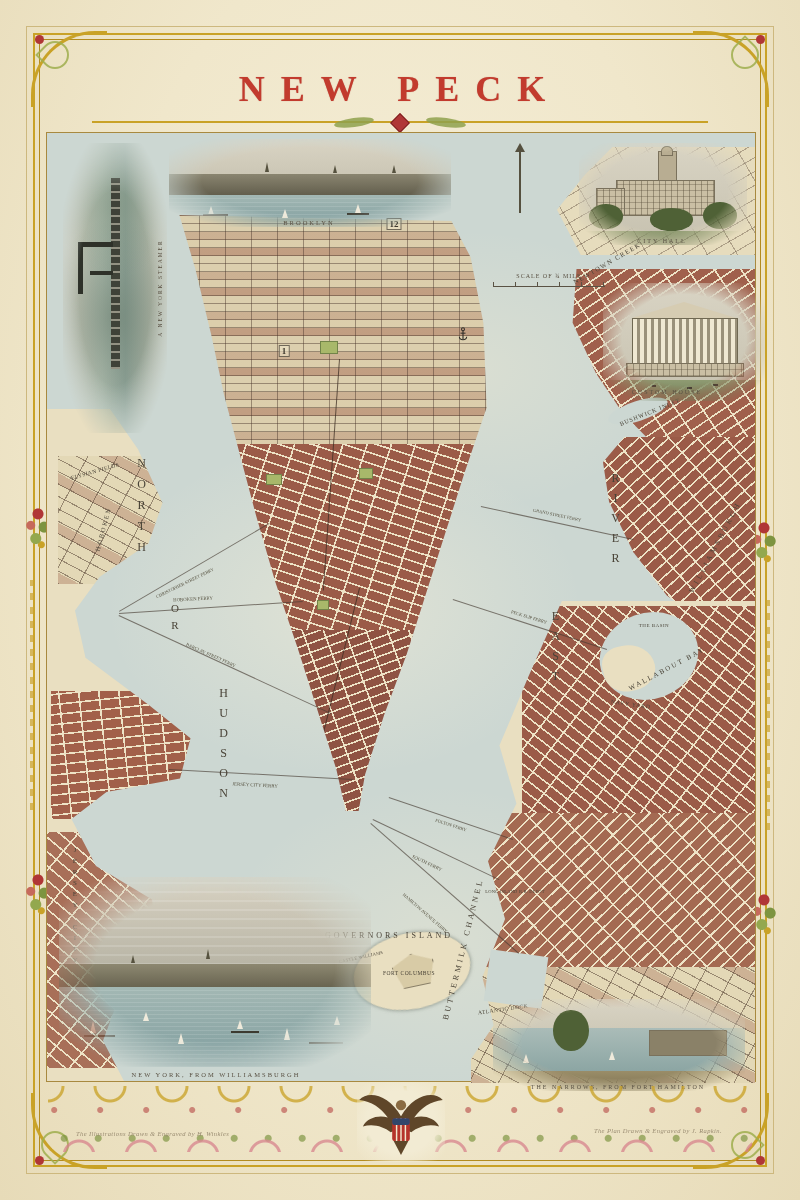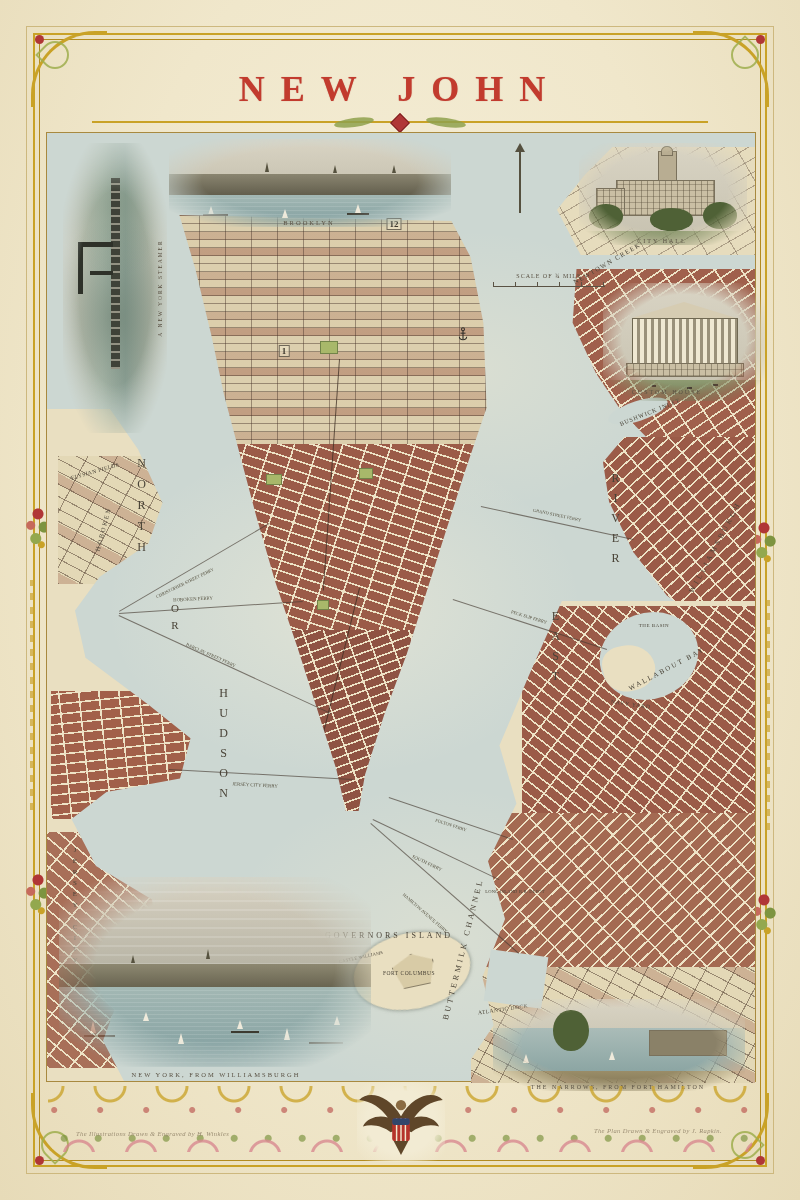--- a/index.html
+++ b/index.html
@@ -162,21 +162,21 @@
   <div class="corner c-bl">
       <span class="dot"></span>
     </div>
   <div class="floral" style="left:24px;top:506px;"></div>
   <div class="floral" style="right:22px;top:520px;"></div>
   <div class="floral" style="left:24px;top:872px;"></div>
   <div class="floral" style="right:22px;top:892px;"></div>
   <div class="side-ribbon" style="left:30px;top:580px;"></div>
   <div class="side-ribbon" style="right:30px;top:600px;"></div>
 
-  <div class="map-title">NEW JOHN</div>
+  <div class="map-title">NEW PECK</div>
   <div class="divider">
     <span class="rosette"></span>
     <span class="leaf l"></span>
     <span class="leaf r"></span>
   </div>
 
   <div class="map">
 
     <div class="land" style="left:0px;top:276px;width:175px;height:672px;
       clip-path:polygon(0 0,36% 0,52% 6%,66% 14%,58% 20%,30% 25%,16% 30%,22% 37%,58% 44%,82% 49%,76% 55%,34% 57%,14% 61%,28% 68%,60% 73%,64% 80%,42% 87%,32% 94%,44% 100%,0 100%);">

